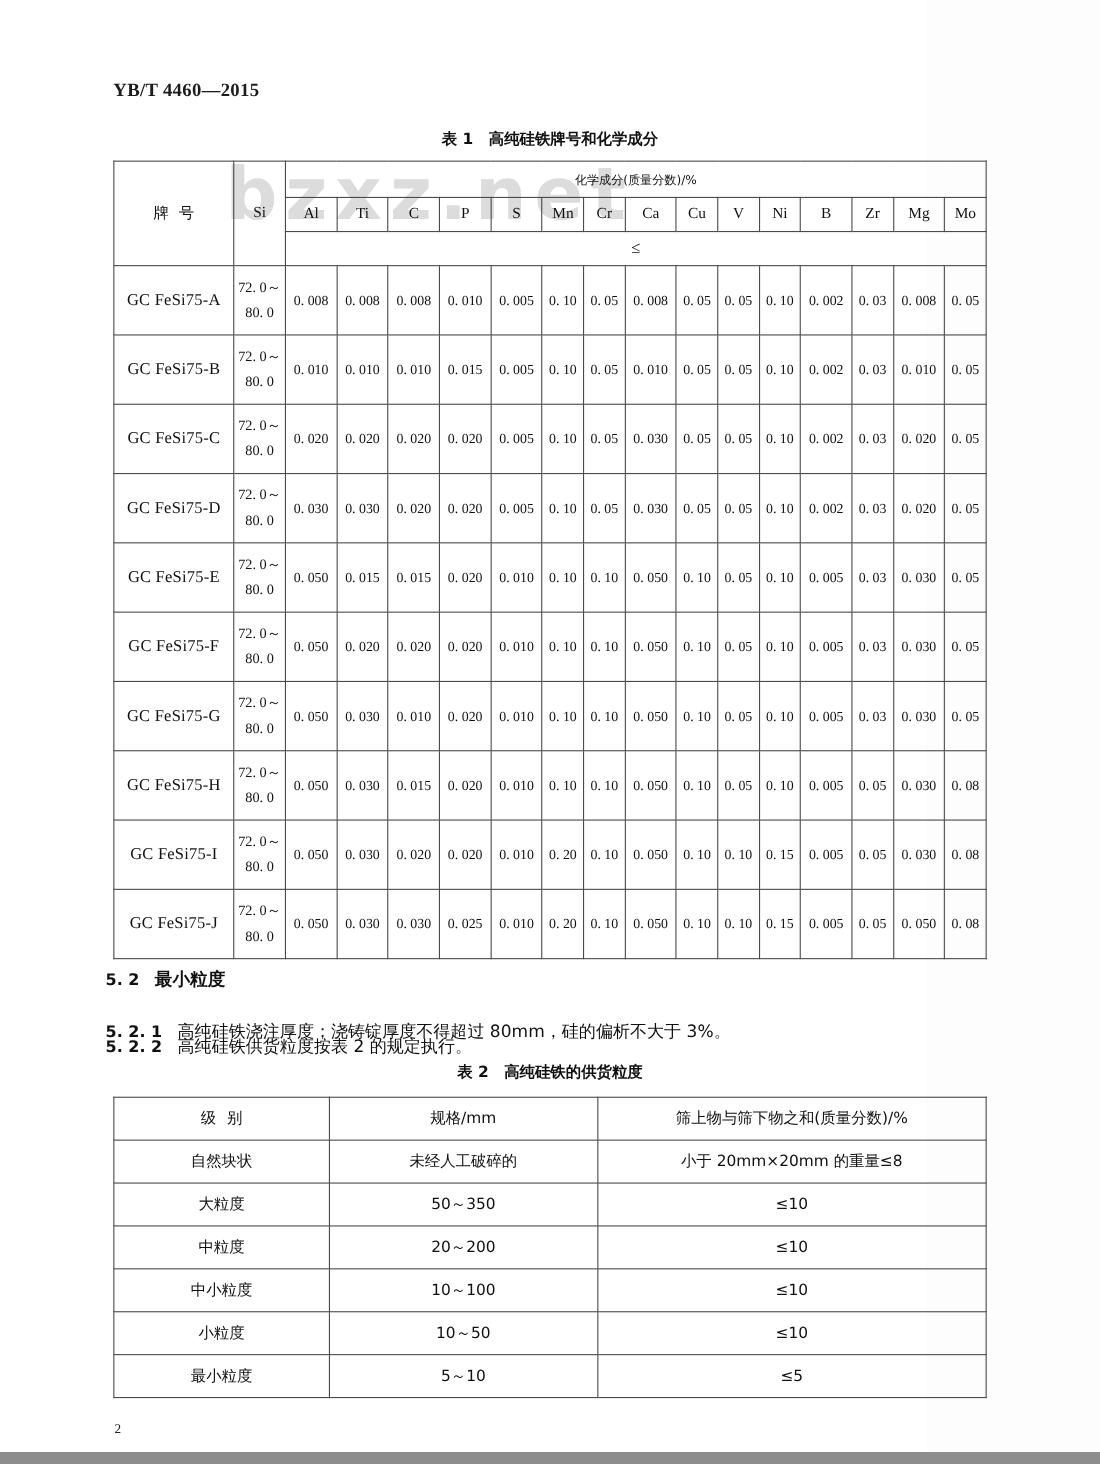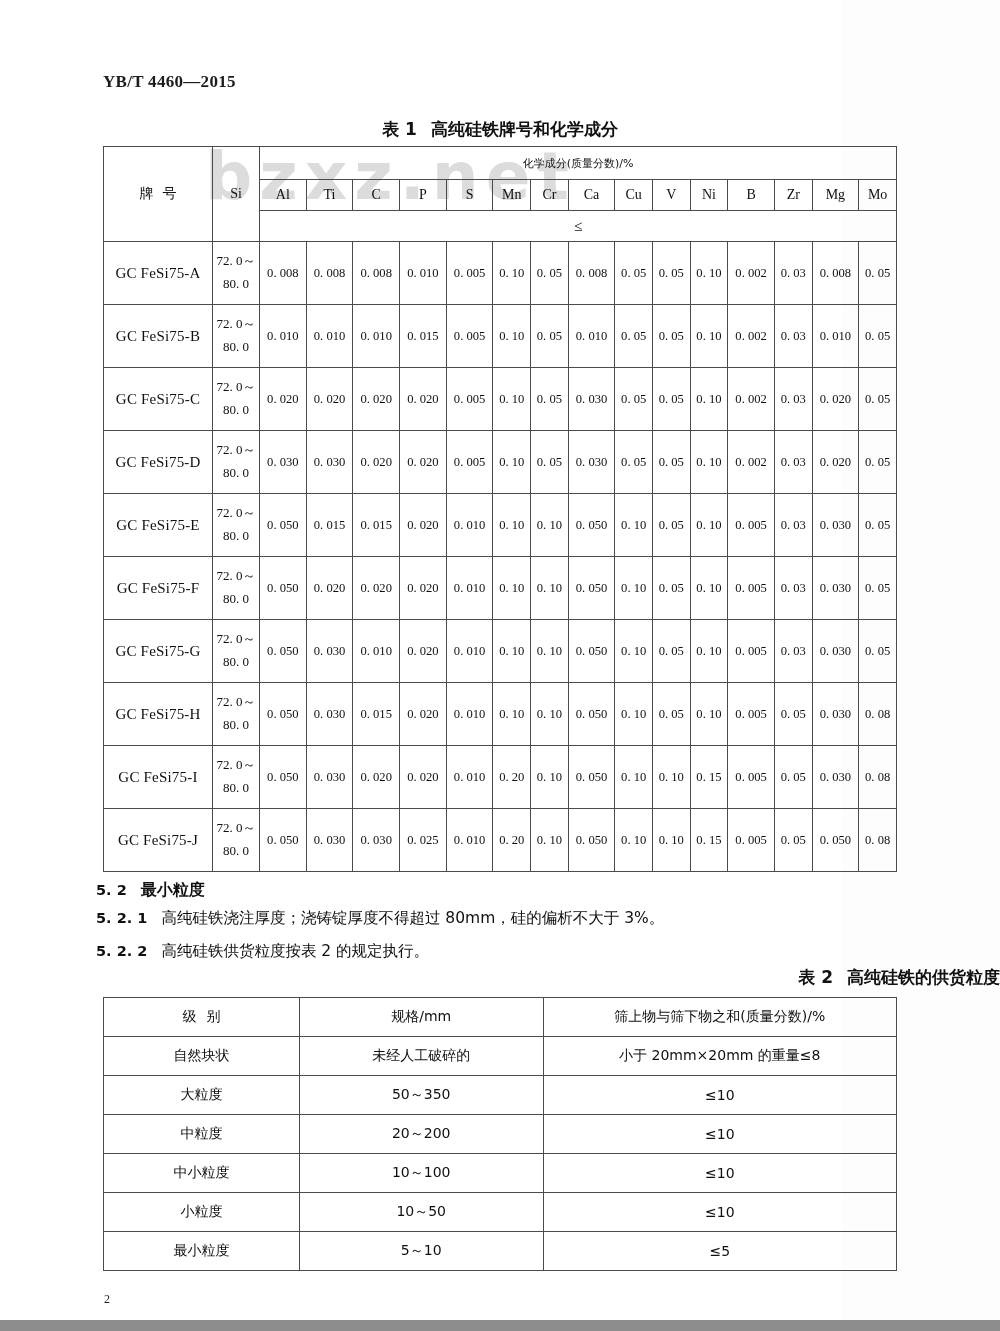--- a/index.html
+++ b/index.html
@@ -60,26 +60,26 @@
     white-space: nowrap;
   }
 
   
   .tbl-caption {
     position: absolute;
     width: 1000px;
     text-align: center;
     font-family: "DejaVu Sans", sans-serif;
     font-weight: bold;
-    font-size: 17px;
+    font-size: 14px;
     color: #111;
   }
   .tbl-caption .cap-sp { display: inline-block; width: 14px; }
   #cap1 { top: 118px; }
-  #cap2 { top: 966px; text-align: right; }
+  #cap2 { top: 966px; }
 
   
   table {
     position: absolute;
     border-collapse: collapse;
     background: transparent;
   }
   table td, table th {
     border: 1px solid #4a4a4a;
     font-weight: normal;
@@ -160,21 +160,21 @@
     font-size: 15.5px;
   }
   .cnb {
     font-family: "DejaVu Sans", sans-serif;
     font-weight: bold;
     font-size: 16px;
   }
   .gap { display: inline-block; width: 14px; }
 
   #p52   { left: 96px;  top: 880px; }
-  #p521  { left: 96px;  top: 908px; }
+  #p521  { left: 96px;  top: 928px; }
   #p522  { left: 96px;  top: 941px; }
   #p523  { left: 96px;  top: 1266px; }
 
   .pageno {
     position: absolute;
     left: 104px; top: 1292px;
     font-family: "Liberation Serif", serif;
     font-size: 12px;
     color: #222;
   }

